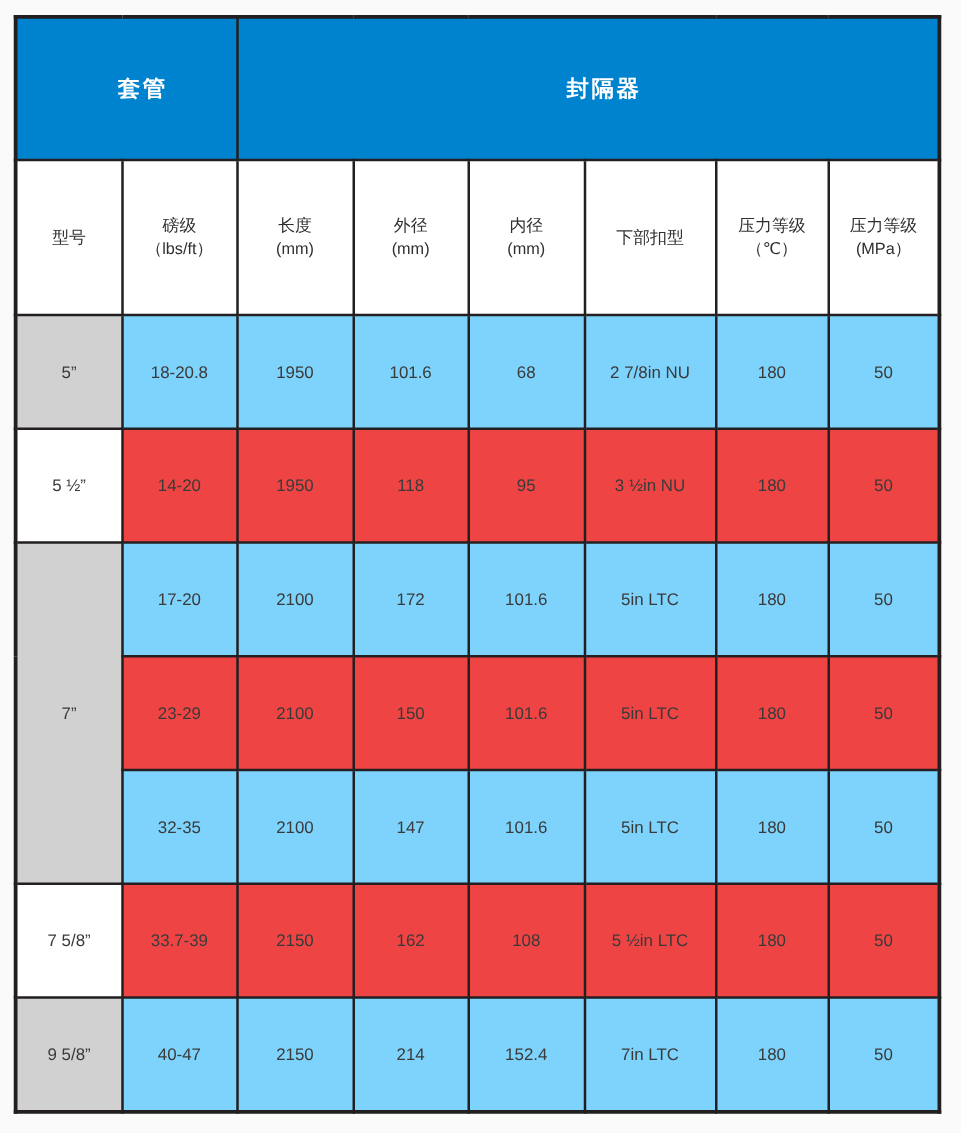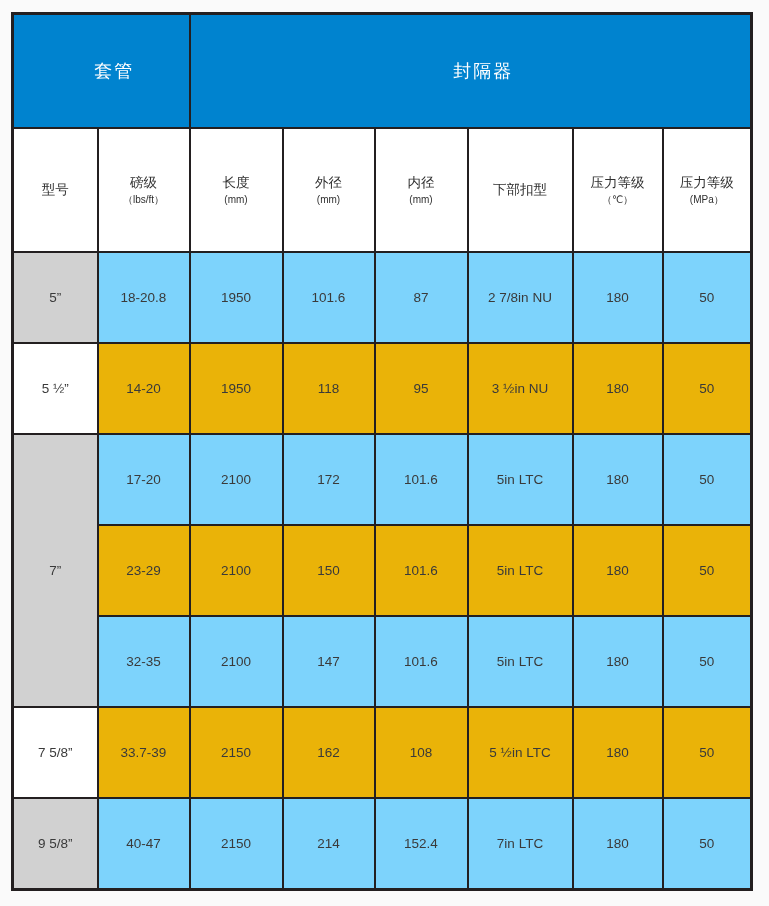--- a/index.html
+++ b/index.html
@@ -37,47 +37,47 @@
     vertical-align: middle;
     padding: 0;
     font-weight: normal;
     color: #3a3a3a;
   }
 
   
   tr.group-header th {
     background: #0083cf;
     color: #ffffff;
-    font-weight: normal;
+    font-weight: bold;
     font-size: 18px;
     letter-spacing: 2px;
     height: 112px;
     border-color: #231f20;
     padding-left: 26px;
   }
 
   
   tr.col-header td {
     background: #ffffff;
     height: 122px;
     font-size: 13.5px;
     line-height: 1.45;
     color: #2f2f2f;
   }
   tr.col-header .unit {
     display: block;
-    font-size: 10px;
+    font-size: 13px;
   }
 
   
   tr.data-row td {
     font-size: 13.5px;
     height: 89px;
     color: #3a3a3a;
-    background: #eab308;
+    background: #ef4444;
   }
   tr.data-row.shaded td {
     background: #7dd3fc;
   }
   td.cell-shaded { background: #d1d1d1 !important; }
   td.cell-plain  { background: #ffffff !important; margin-left: 36px; }
 
   
   col.c0 { width: 85px; }
   col.c1 { width: 92px; }
@@ -118,21 +118,21 @@
           <td><span>压力等级</span><span class="unit">（℃）</span></td>
           <td><span>压力等级</span><span class="unit">(MPa）</span></td>
         </tr>
     </thead>
     <tbody id="table-body">
         <tr class="data-row shaded">
           <td rowspan="1" class="cell-shaded">5”</td>
           <td>18-20.8</td>
           <td>1950</td>
           <td>101.6</td>
-          <td>87</td>
+          <td>68</td>
           <td>2 7/8in NU</td>
           <td>180</td>
           <td>50</td>
         </tr>
         <tr class="data-row">
           <td rowspan="1" class="cell-plain">5 ½”</td>
           <td>14-20</td>
           <td>1950</td>
           <td>118</td>
           <td>95</td>

